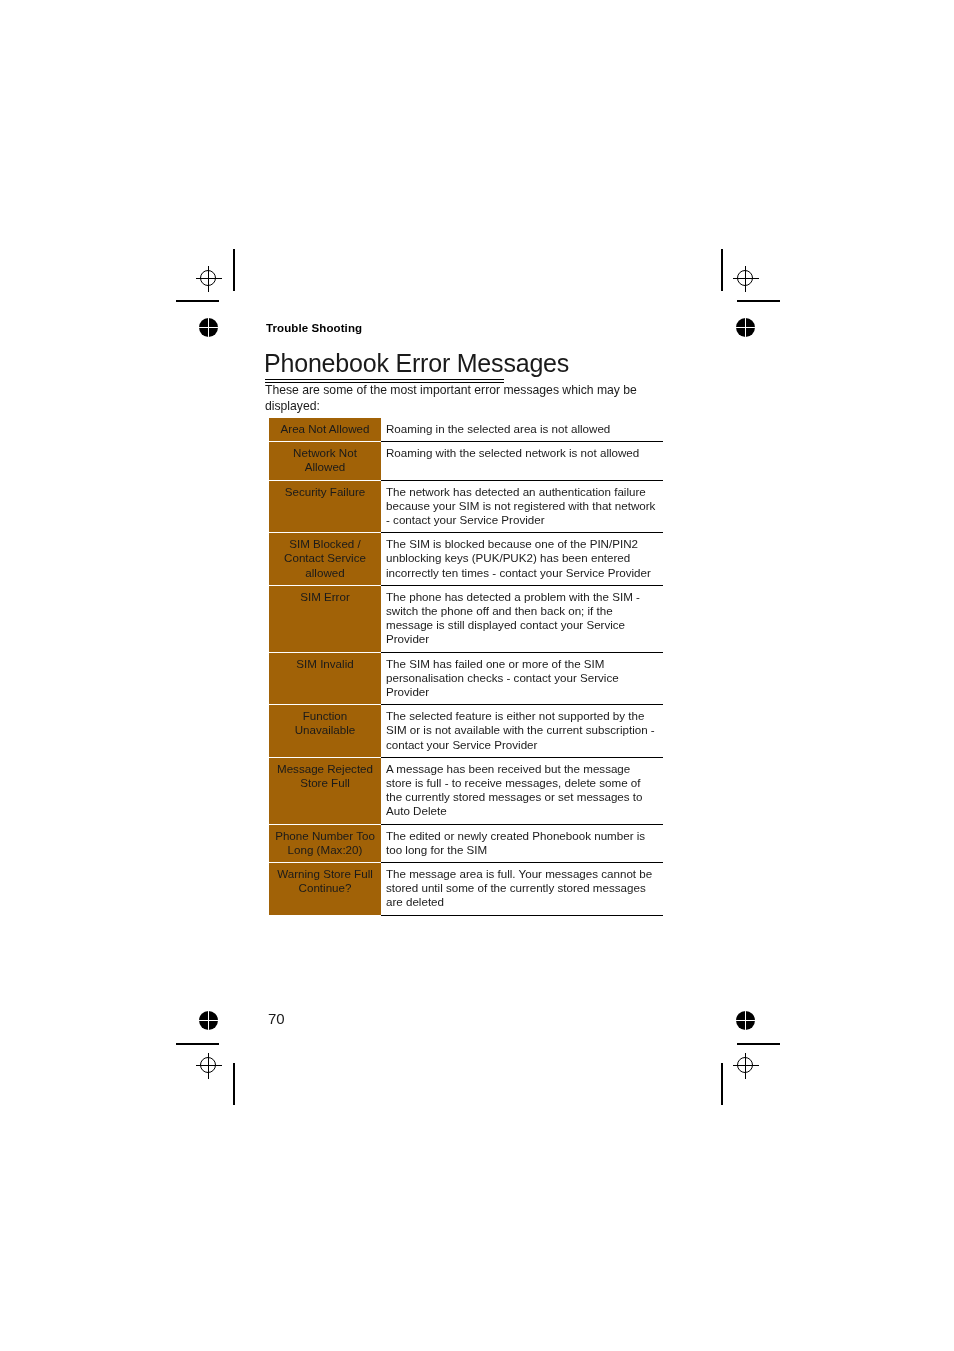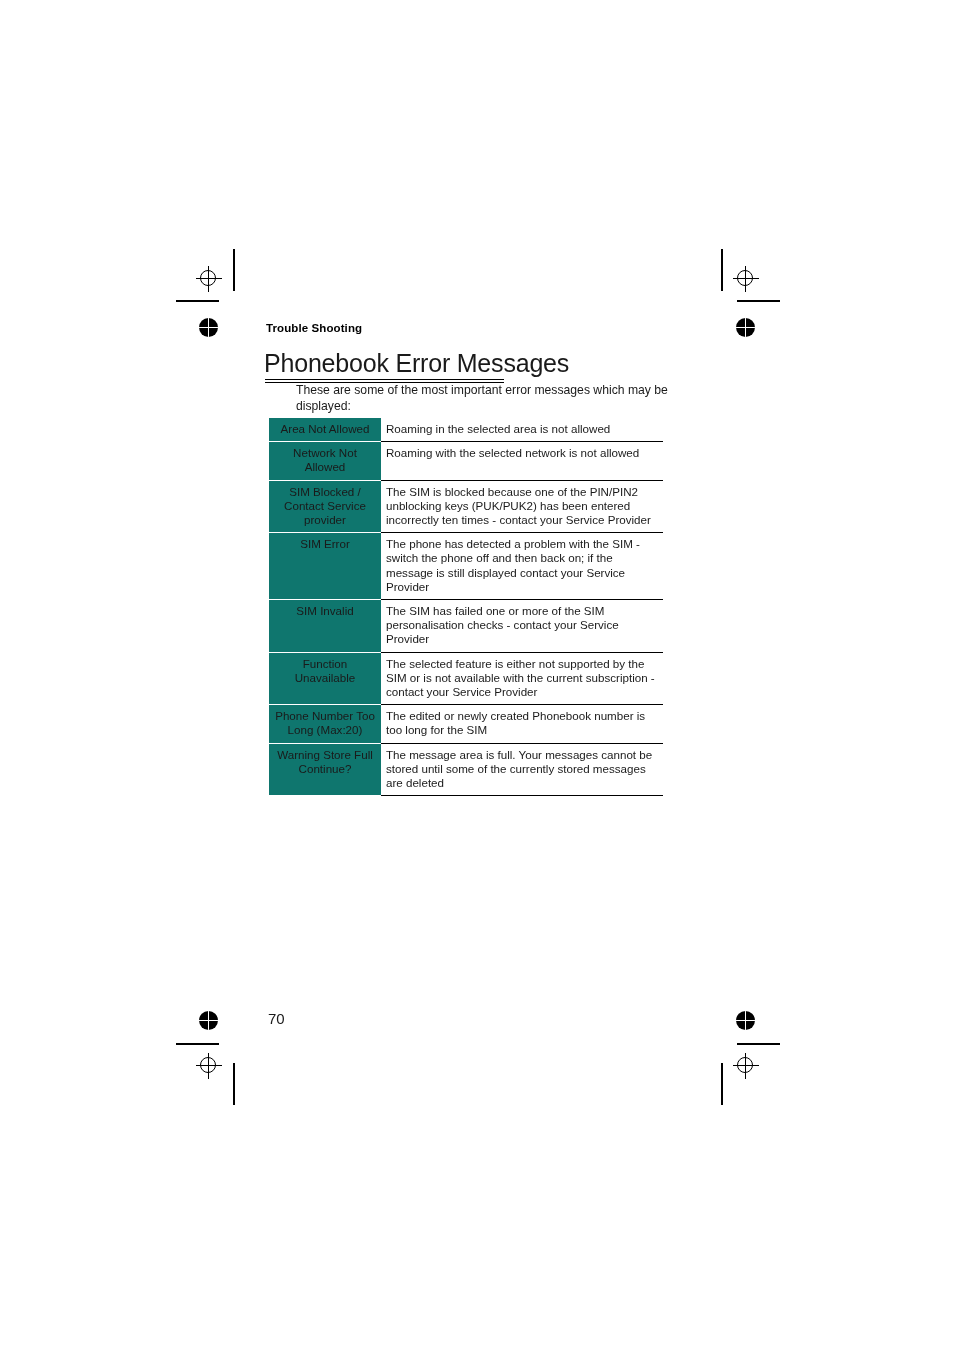--- a/index.html
+++ b/index.html
@@ -133,21 +133,20 @@
   }
 
   .intro {
     position: absolute;
     left: 265px;
     top: 383px;
     width: 400px;
     font-size: 12.2px;
     line-height: 15.5px;
     color: #1a1a1a;
-    margin-left: 31px;
   }
 
   
   .err-table {
     position: absolute;
     left: 269px;
     top: 418px;
     width: 394px;
     border-collapse: collapse;
     table-layout: fixed;
@@ -155,21 +154,21 @@
   .err-table td {
     padding: 4px 5px 5px 5px;
     font-size: 11.6px;
     line-height: 14.2px;
     color: #1a1a1a;
     vertical-align: top;
     border-bottom: 1.2px solid #000;
   }
   .err-table td.key {
     width: 102px;
-    background: #0f766e;
+    background: #a16207;
     text-align: center;
     border-bottom: 1.2px solid #ffffff;
   }
   .err-table td.val {
     text-align: left;
   }
   .err-table tr:last-child td.key {
     border-bottom: 1.2px solid #ffffff;
   }
 
@@ -246,36 +245,44 @@
     <tbody>
       <tr>
         <td class="key">Area Not Allowed</td>
         <td class="val">Roaming in the selected area is not allowed</td>
       </tr>
       <tr>
         <td class="key">Network Not Allowed</td>
         <td class="val">Roaming with the selected network is not allowed</td>
       </tr>
       <tr>
-        <td class="key">SIM Blocked / Contact Service provider</td>
+        <td class="key">Security Failure</td>
+        <td class="val">The network has detected an authentication failure because your SIM is not registered with that network - contact your Service Provider</td>
+      </tr>
+      <tr>
+        <td class="key">SIM Blocked / Contact Service allowed</td>
         <td class="val">The SIM is blocked because one of the PIN/PIN2 unblocking keys (PUK/PUK2) has been entered incorrectly ten times - contact your Service Provider</td>
       </tr>
       <tr>
         <td class="key">SIM Error</td>
         <td class="val">The phone has detected a problem with the SIM - switch the phone off and then back on; if the message is still displayed contact your Service Provider</td>
       </tr>
       <tr>
         <td class="key">SIM Invalid</td>
         <td class="val">The SIM has failed one or more of the SIM personalisation checks - contact your Service Provider</td>
       </tr>
       <tr>
         <td class="key">Function Unavailable</td>
         <td class="val">The selected feature is either not supported by the SIM or is not available with the current subscription - contact your Service Provider</td>
       </tr>
       <tr>
+        <td class="key">Message Rejected Store Full</td>
+        <td class="val">A message has been received but the message store is full - to receive messages, delete some of the currently stored messages or set messages to Auto Delete</td>
+      </tr>
+      <tr>
         <td class="key">Phone Number Too Long (Max:20)</td>
         <td class="val">The edited or newly created Phonebook number is too long for the SIM</td>
       </tr>
       <tr>
         <td class="key">Warning Store Full Continue?</td>
         <td class="val">The message area is full. Your messages cannot be stored until some of the currently stored messages are deleted</td>
       </tr>
     </tbody>
   </table>
 

